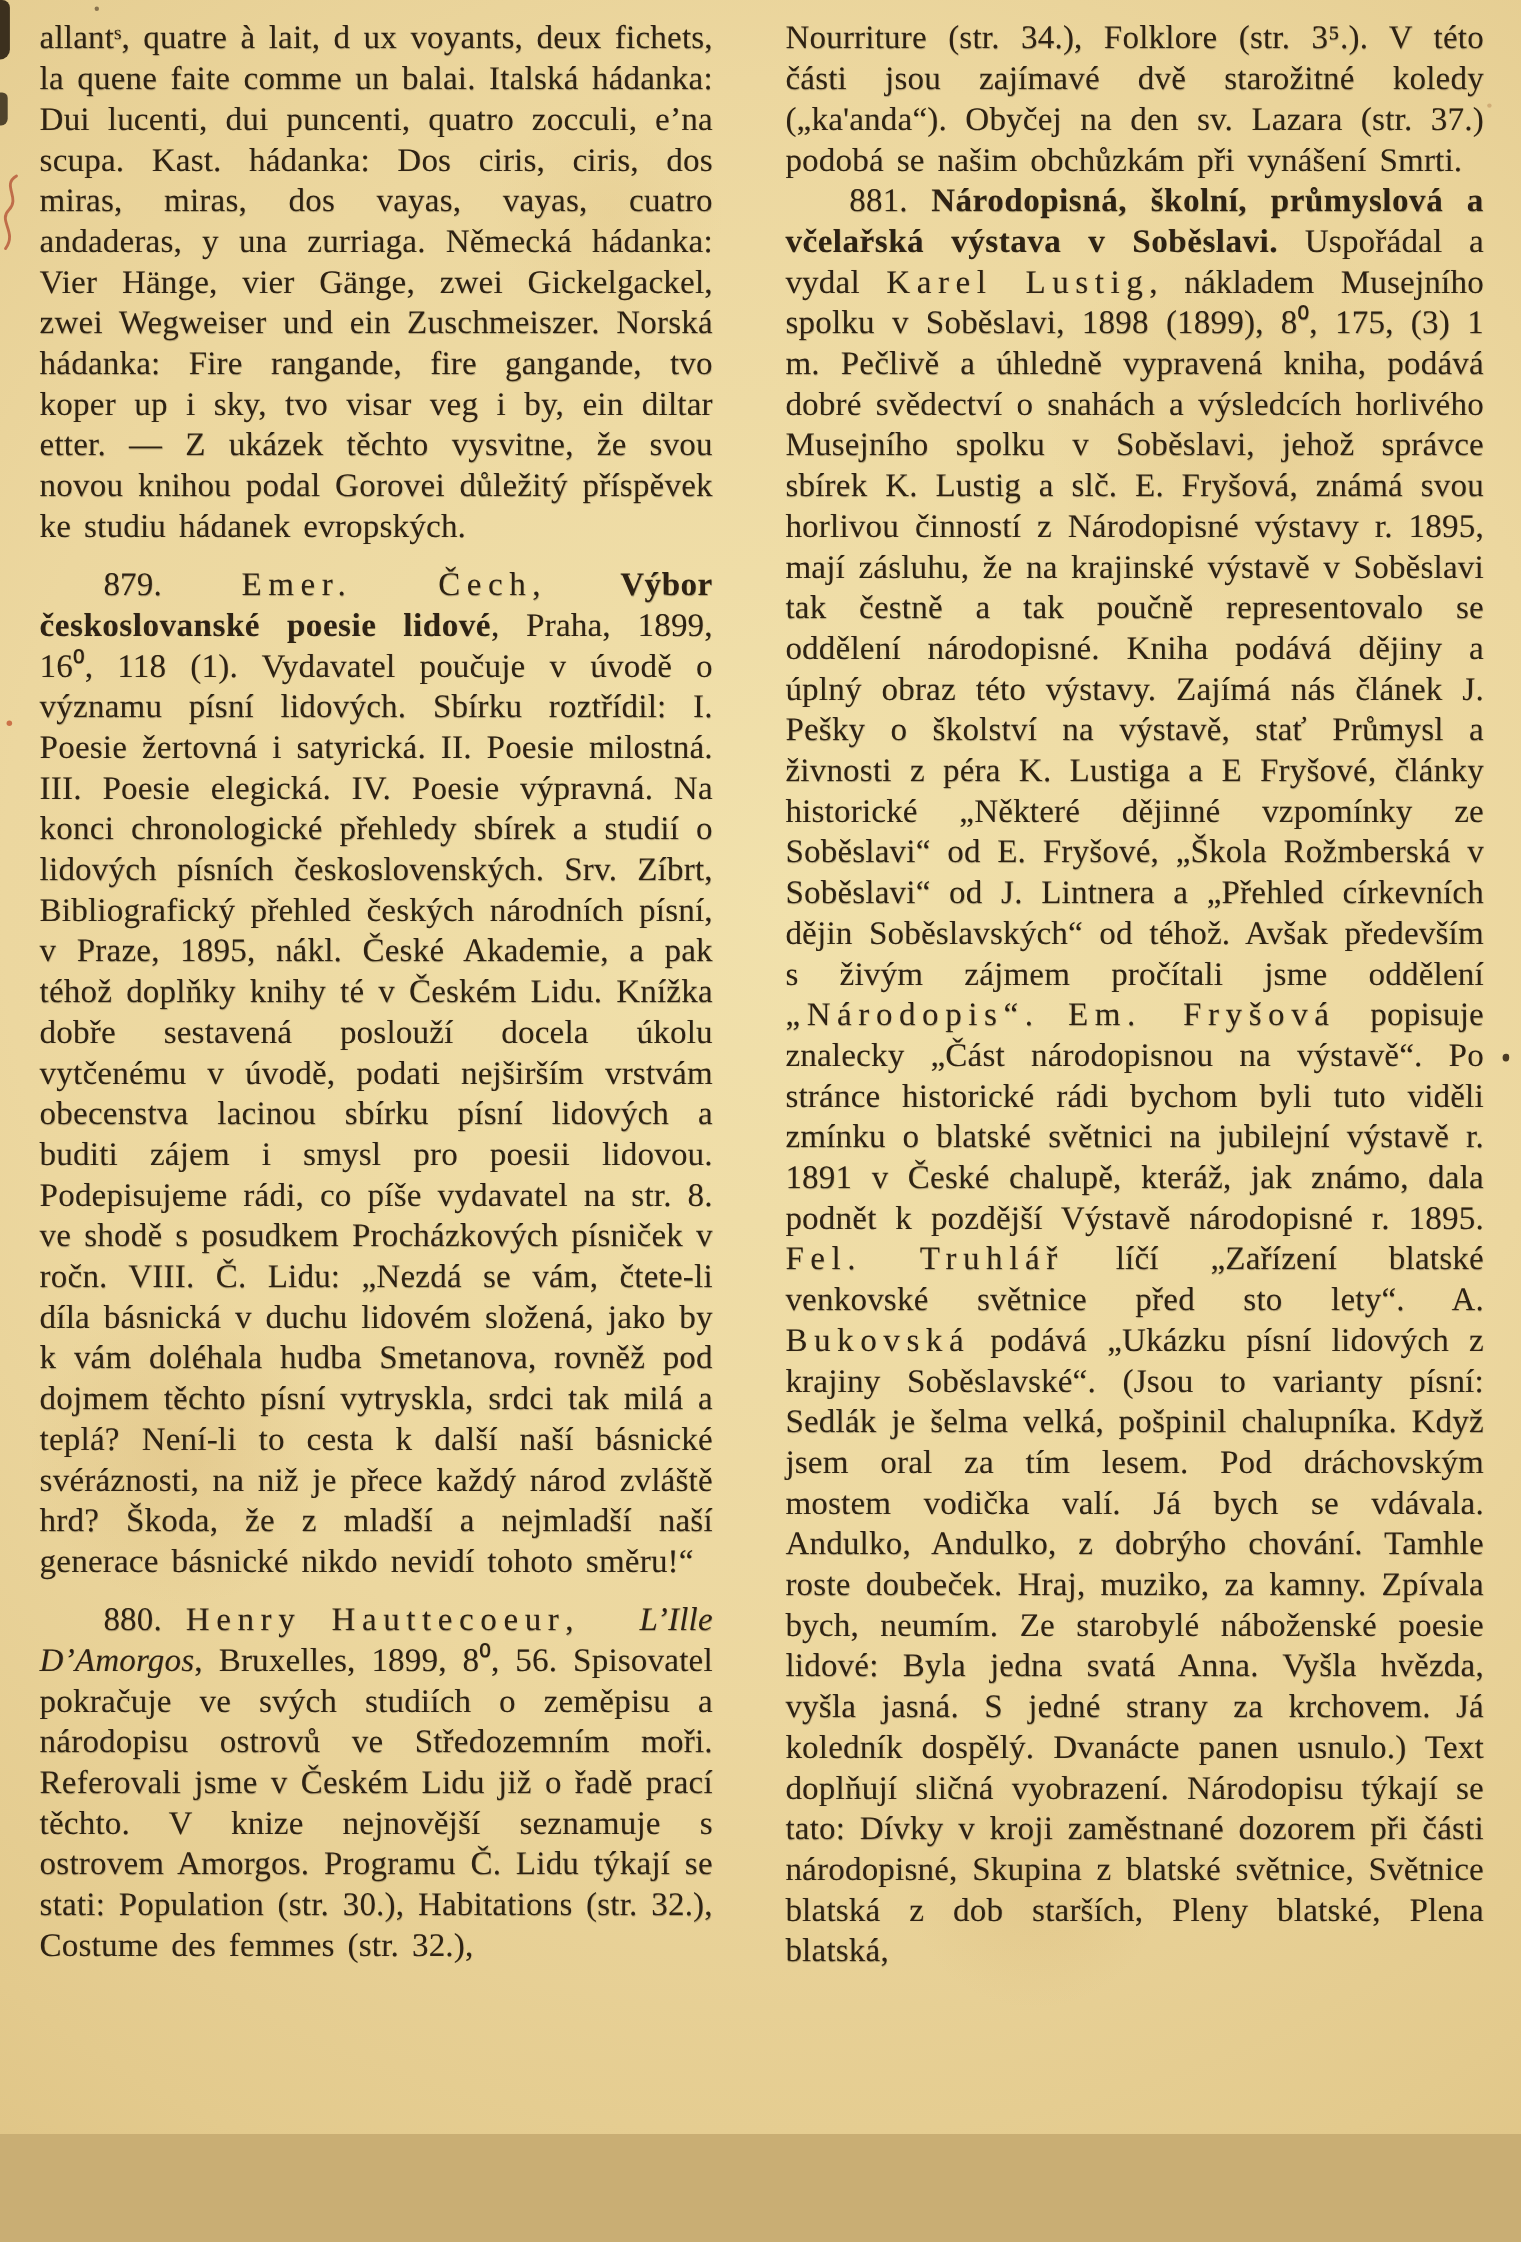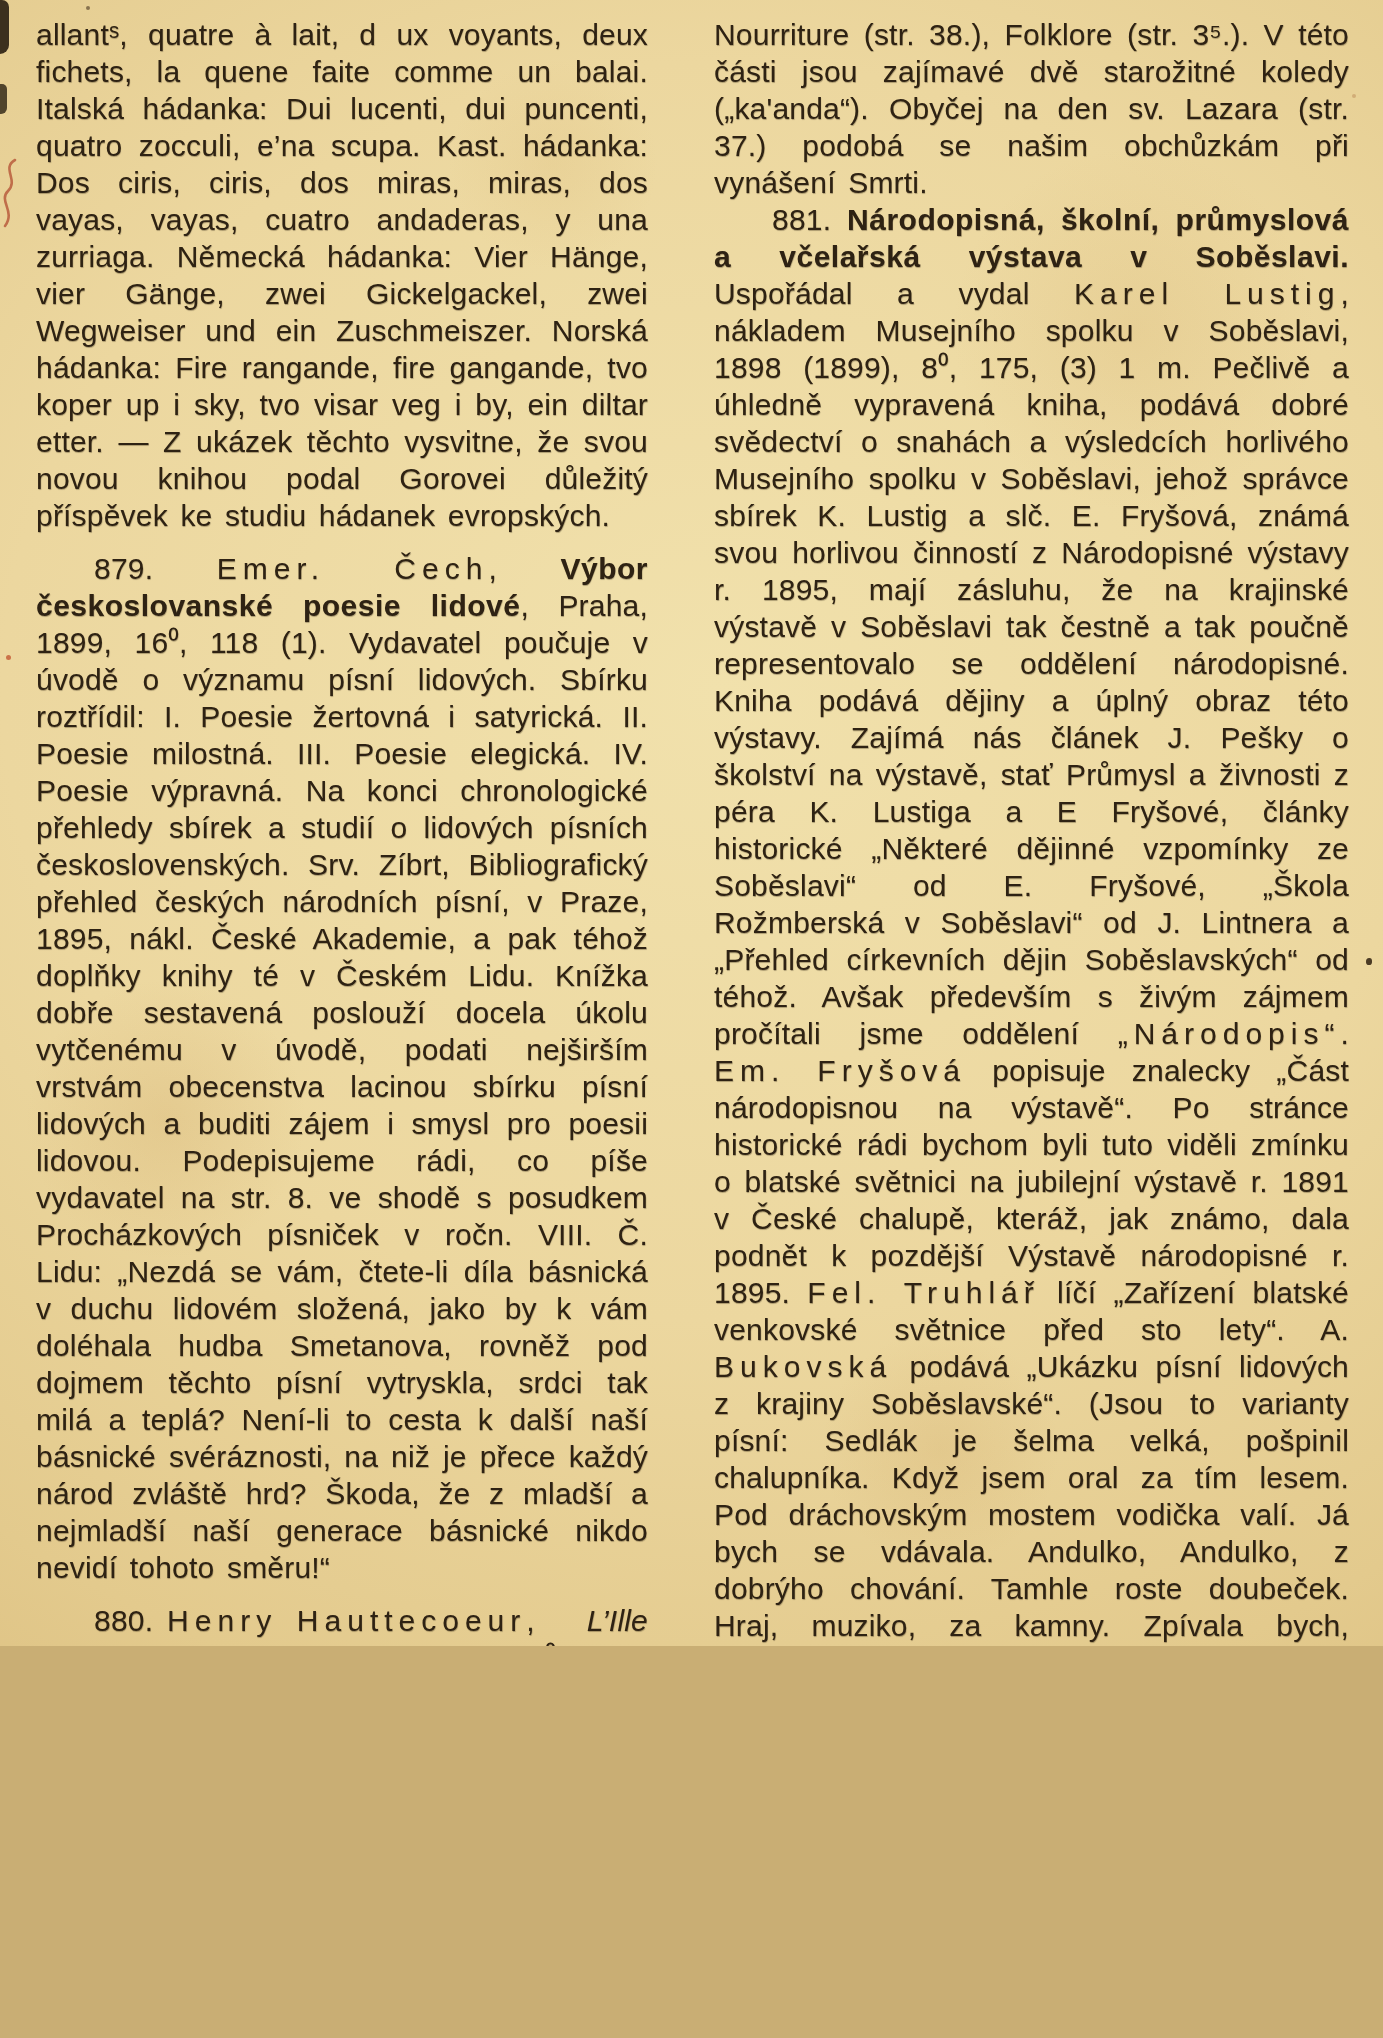--- a/index.html
+++ b/index.html
@@ -1,20 +1,20 @@
 <!DOCTYPE html>
 <html lang="cs"><head>
 <meta charset="utf-8">
 <style>
   html,body{margin:0;padding:0;background:#c9ae74;}
   .page{
     position:relative;
-    width:1383px;height:1646px;
+    width:1383px;height:1940px;
     overflow:hidden;
-    font-family:Liberation Sans, sans-serif;
+    font-family:Liberation Serif, serif;
     color:#2e2213;
     background:
       radial-gradient(circle 200px at 12% 68%, rgba(196,152,82,.20), transparent 70%),
       radial-gradient(circle 260px at 82% 20%, rgba(206,166,96,.18), transparent 70%),
       radial-gradient(circle 170px at 68% 88%, rgba(196,150,80,.16), transparent 70%),
       radial-gradient(circle 150px at 40% 10%, rgba(210,172,100,.15), transparent 70%),
       radial-gradient(ellipse 115% 85% at 52% 42%, #f1e1ac 0%, #ecd79f 45%, #e3ca8d 75%, #d8ba7a 100%);
   }
   .columns{
     position:absolute;inset:0;
@@ -58,21 +58,21 @@
 <body>
 
 <div class="page">
   <div class="columns">
     <div class="col col-left">
         <p class="para"><span class="seg-normal">allantˢ, quatre à lait, d ux voyants, deux fichets, la quene faite comme un balai. Italská hádanka: Dui lucenti, dui puncenti, quatro zocculi, e’na scupa. Kast. hádanka: Dos ciris, ciris, dos miras, miras, dos vayas, vayas, cuatro andaderas, y una zurriaga. Německá hádanka: Vier Hänge, vier Gänge, zwei Gickelgackel, zwei Wegweiser und ein Zuschmeiszer. Norská hádanka: Fire rangande, fire gangande, tvo koper up i sky, tvo visar veg i by, ein diltar etter. — Z ukázek těchto vysvitne, že svou novou knihou podal Gorovei důležitý příspěvek ke studiu hádanek evropských.</span></p>
         <p class="para indent gap"><span class="seg-normal">879. </span><span class="seg-spaced">Emer. Čech</span><span class="seg-normal">, </span><span class="seg-bold">Výbor českoslovanské poesie lidové</span><span class="seg-normal">, Praha, 1899, 16⁰, 118 (1). Vydavatel poučuje v úvodě o významu písní lidových. Sbírku roztřídil: I. Poesie žertovná i satyrická. II. Poesie milostná. III. Poesie elegická. IV. Poesie výpravná. Na konci chronologické přehledy sbírek a studií o lidových písních československých. Srv. Zíbrt, Bibliografický přehled českých národních písní, v Praze, 1895, nákl. České Akademie, a pak téhož doplňky knihy té v Českém Lidu. Knížka dobře sestavená poslouží docela úkolu vytčenému v úvodě, podati nejširším vrstvám obecenstva lacinou sbírku písní lidových a buditi zájem i smysl pro poesii lidovou. Podepisujeme rádi, co píše vydavatel na str. 8. ve shodě s posudkem Procházkových písniček v ročn. VIII. Č. Lidu: „Nezdá se vám, čtete-li díla básnická v duchu lidovém složená, jako by k vám doléhala hudba Smetanova, rovněž pod dojmem těchto písní vytryskla, srdci tak milá a teplá? Není-li to cesta k další naší básnické svéráznosti, na niž je přece každý národ zvláště hrd? Škoda, že z mladší a nejmladší naší generace básnické nikdo nevidí tohoto směru!“</span></p>
         <p class="para indent gap"><span class="seg-normal">880. </span><span class="seg-spaced">Henry Hauttecoeur</span><span class="seg-normal">, </span><span class="seg-italic">L’Ille D’Amorgos</span><span class="seg-normal">, Bruxelles, 1899, 8⁰, 56. Spisovatel pokračuje ve svých studiích o zeměpisu a národopisu ostrovů ve Středozemním moři. Referovali jsme v Českém Lidu již o řadě prací těchto. V knize nejnovější seznamuje s ostrovem Amorgos. Programu Č. Lidu týkají se stati: Population (str. 30.), Habitations (str. 32.), Costume des femmes (str. 32.),</span></p>
       </div>
     <div class="col col-right">
-        <p class="para"><span class="seg-normal">Nourriture (str. 38.), Folklore (str. 3⁵.). V této části jsou zajímavé dvě starožitné koledy („ka'anda“). Obyčej na den sv. Lazara (str. 37.) podobá se našim obchůzkám při vynášení Smrti.</span></p>
+        <p class="para"><span class="seg-normal">Nourriture (str. 34.), Folklore (str. 3⁵.). V této části jsou zajímavé dvě starožitné koledy („ka'anda“). Obyčej na den sv. Lazara (str. 37.) podobá se našim obchůzkám při vynášení Smrti.</span></p>
         <p class="para indent"><span class="seg-normal">881. </span><span class="seg-bold">Národopisná, školní, průmyslová a včelařská výstava v Soběslavi.</span><span class="seg-normal"> Uspořádal a vydal </span><span class="seg-spaced">Karel Lustig</span><span class="seg-normal">, nákladem Musejního spolku v Soběslavi, 1898 (1899), 8⁰, 175, (3) 1 m. Pečlivě a úhledně vypravená kniha, podává dobré svědectví o snahách a výsledcích horlivého Musejního spolku v Soběslavi, jehož správce sbírek K. Lustig a slč. E. Fryšová, známá svou horlivou činností z Národopisné výstavy r. 1895, mají zásluhu, že na krajinské výstavě v Soběslavi tak čestně a tak poučně representovalo se oddělení národopisné. Kniha podává dějiny a úplný obraz této výstavy. Zajímá nás článek J. Pešky o školství na výstavě, stať Průmysl a živnosti z péra K. Lustiga a E Fryšové, články historické „Některé dějinné vzpomínky ze Soběslavi“ od E. Fryšové, „Škola Rožmberská v Soběslavi“ od J. Lintnera a „Přehled církevních dějin Soběslavských“ od téhož. Avšak především s živým zájmem pročítali jsme oddělení </span><span class="seg-spaced">„Národopis“</span><span class="seg-normal">. </span><span class="seg-spaced">Em. Fryšová</span><span class="seg-normal"> popisuje znalecky „Část národopisnou na výstavě“. Po stránce historické rádi bychom byli tuto viděli zmínku o blatské světnici na jubilejní výstavě r. 1891 v České chalupě, kteráž, jak známo, dala podnět k pozdější Výstavě národopisné r. 1895. </span><span class="seg-spaced">Fel. Truhlář</span><span class="seg-normal"> líčí „Zařízení blatské venkovské světnice před sto lety“. A. </span><span class="seg-spaced">Bukovská</span><span class="seg-normal"> podává „Ukázku písní lidových z krajiny Soběslavské“. (Jsou to varianty písní: Sedlák je šelma velká, pošpinil chalupníka. Když jsem oral za tím lesem. Pod dráchovským mostem vodička valí. Já bych se vdávala. Andulko, Andulko, z dobrýho chování. Tamhle roste doubeček. Hraj, muziko, za kamny. Zpívala bych, neumím. Ze starobylé náboženské poesie lidové: Byla jedna svatá Anna. Vyšla hvězda, vyšla jasná. S jedné strany za krchovem. Já koledník dospělý. Dvanácte panen usnulo.) Text doplňují sličná vyobrazení. Národopisu týkají se tato: Dívky v kroji zaměstnané dozorem při části národopisné, Skupina z blatské světnice, Světnice blatská z dob starších, Pleny blatské, Plena blatská,</span></p>
       </div>
   </div>
 
   <svg class="squiggle" width="22" height="72" viewBox="0 0 22 72" aria-hidden="true">
     <path d="M15 2 C 1 10, 19 22, 8 33 C -2 43, 16 53, 5 68" fill="none" stroke="#b0462c" stroke-width="2.6" stroke-linecap="round" opacity="0.72"></path>
   </svg>
   <div class="edge-blob edge-blob1"></div>
   <div class="edge-blob edge-blob2"></div>
   <div class="ink-dot"></div>

